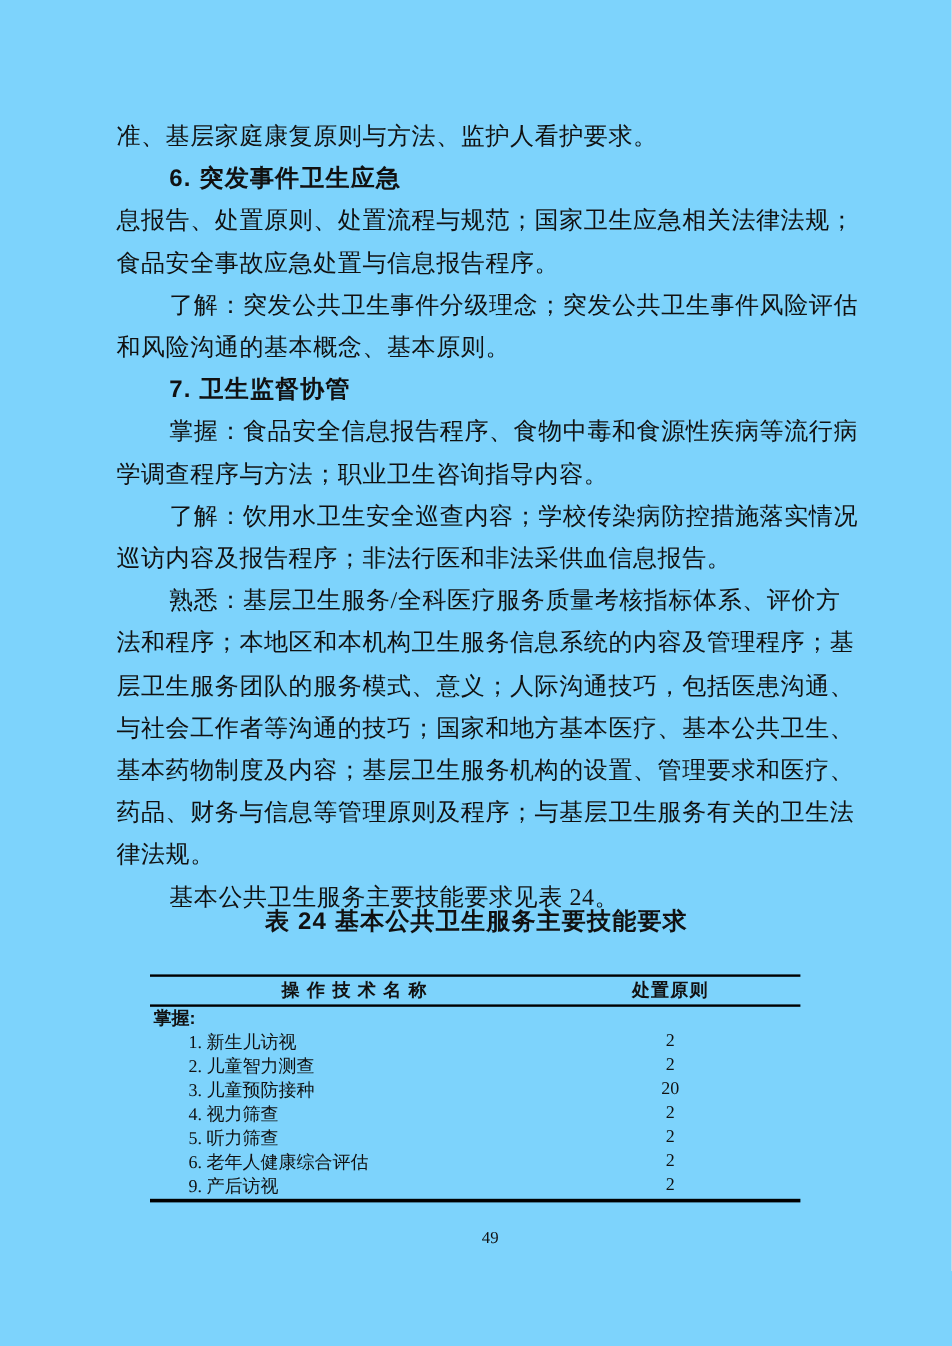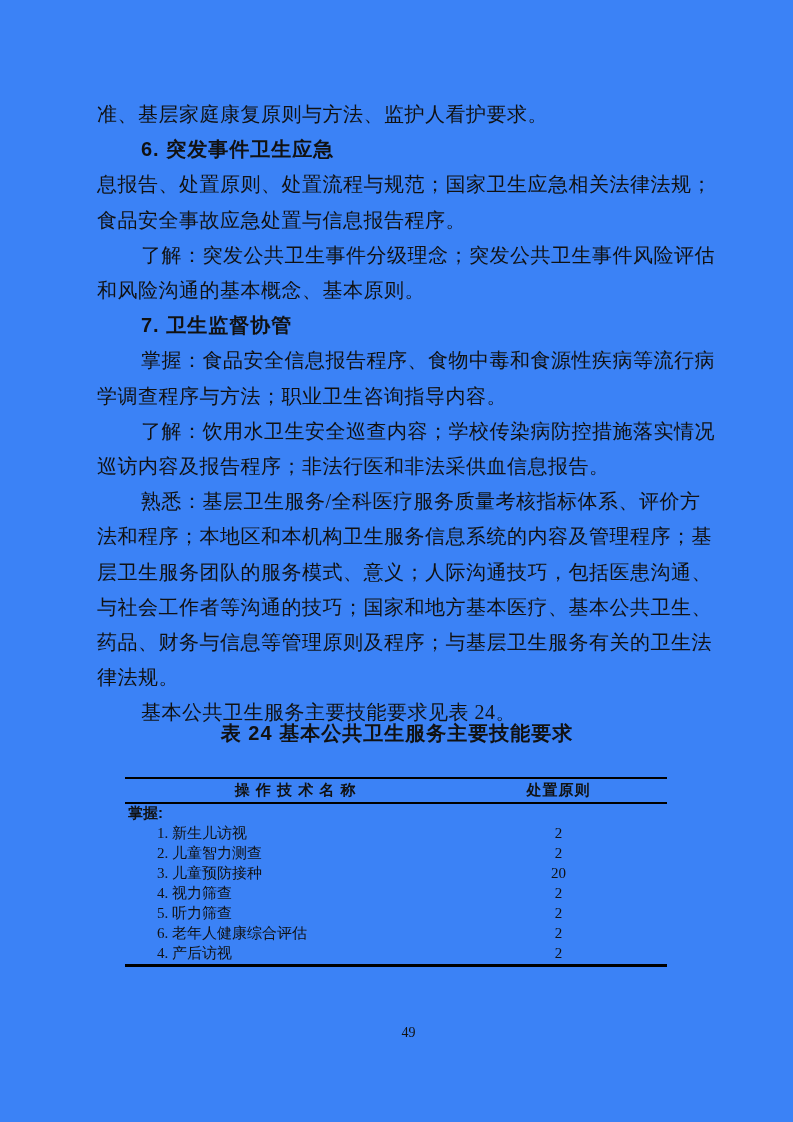--- a/index.html
+++ b/index.html
@@ -4,21 +4,21 @@
 <style>
   html, body {
     margin: 0;
     padding: 0;
     background: #e8e8e8;
   }
   .page {
     position: relative;
     width: 793px;
     height: 1122px;
-    background: #3b82f6;
+    background: #7dd3fc;
     margin: 0 auto;
     overflow: hidden;
     color: #111111;
     font-family: "Liberation Serif", "DejaVu Serif", serif;
   }
   .content {
     position: absolute;
     left: 97px;
     top: 97px;
     width: 600px;
@@ -120,20 +120,21 @@
     <p class="line">和风险沟通的基本概念、基本原则。</p>
     <p class="line heading indent">7. 卫生监督协管</p>
     <p class="line indent">掌握：食品安全信息报告程序、食物中毒和食源性疾病等流行病</p>
     <p class="line">学调查程序与方法；职业卫生咨询指导内容。</p>
     <p class="line indent">了解：饮用水卫生安全巡查内容；学校传染病防控措施落实情况</p>
     <p class="line">巡访内容及报告程序；非法行医和非法采供血信息报告。</p>
     <p class="line indent">熟悉：基层卫生服务/全科医疗服务质量考核指标体系、评价方</p>
     <p class="line">法和程序；本地区和本机构卫生服务信息系统的内容及管理程序；基</p>
     <p class="line">层卫生服务团队的服务模式、意义；人际沟通技巧，包括医患沟通、</p>
     <p class="line">与社会工作者等沟通的技巧；国家和地方基本医疗、基本公共卫生、</p>
+    <p class="line">基本药物制度及内容；基层卫生服务机构的设置、管理要求和医疗、</p>
     <p class="line">药品、财务与信息等管理原则及程序；与基层卫生服务有关的卫生法</p>
     <p class="line">律法规。</p>
     <p class="line indent">基本公共卫生服务主要技能要求见表 24。</p>
 
     <div class="table-title">表 24 基本公共卫生服务主要技能要求</div>
 
     <table class="skills-table">
       <thead>
         <tr>
           <th class="col-name">操 作 技 术 名 称</th>
@@ -163,21 +164,21 @@
         </tr>
         <tr>
           <td class="name-cell">5. 听力筛查</td>
           <td class="count-cell">2</td>
         </tr>
         <tr>
           <td class="name-cell">6. 老年人健康综合评估</td>
           <td class="count-cell">2</td>
         </tr>
         <tr>
-          <td class="name-cell">4. 产后访视</td>
+          <td class="name-cell">9. 产后访视</td>
           <td class="count-cell">2</td>
         </tr>
       </tbody>
     </table>
   </div>
 
   <div class="page-number">49</div>
 
 </div>
 

